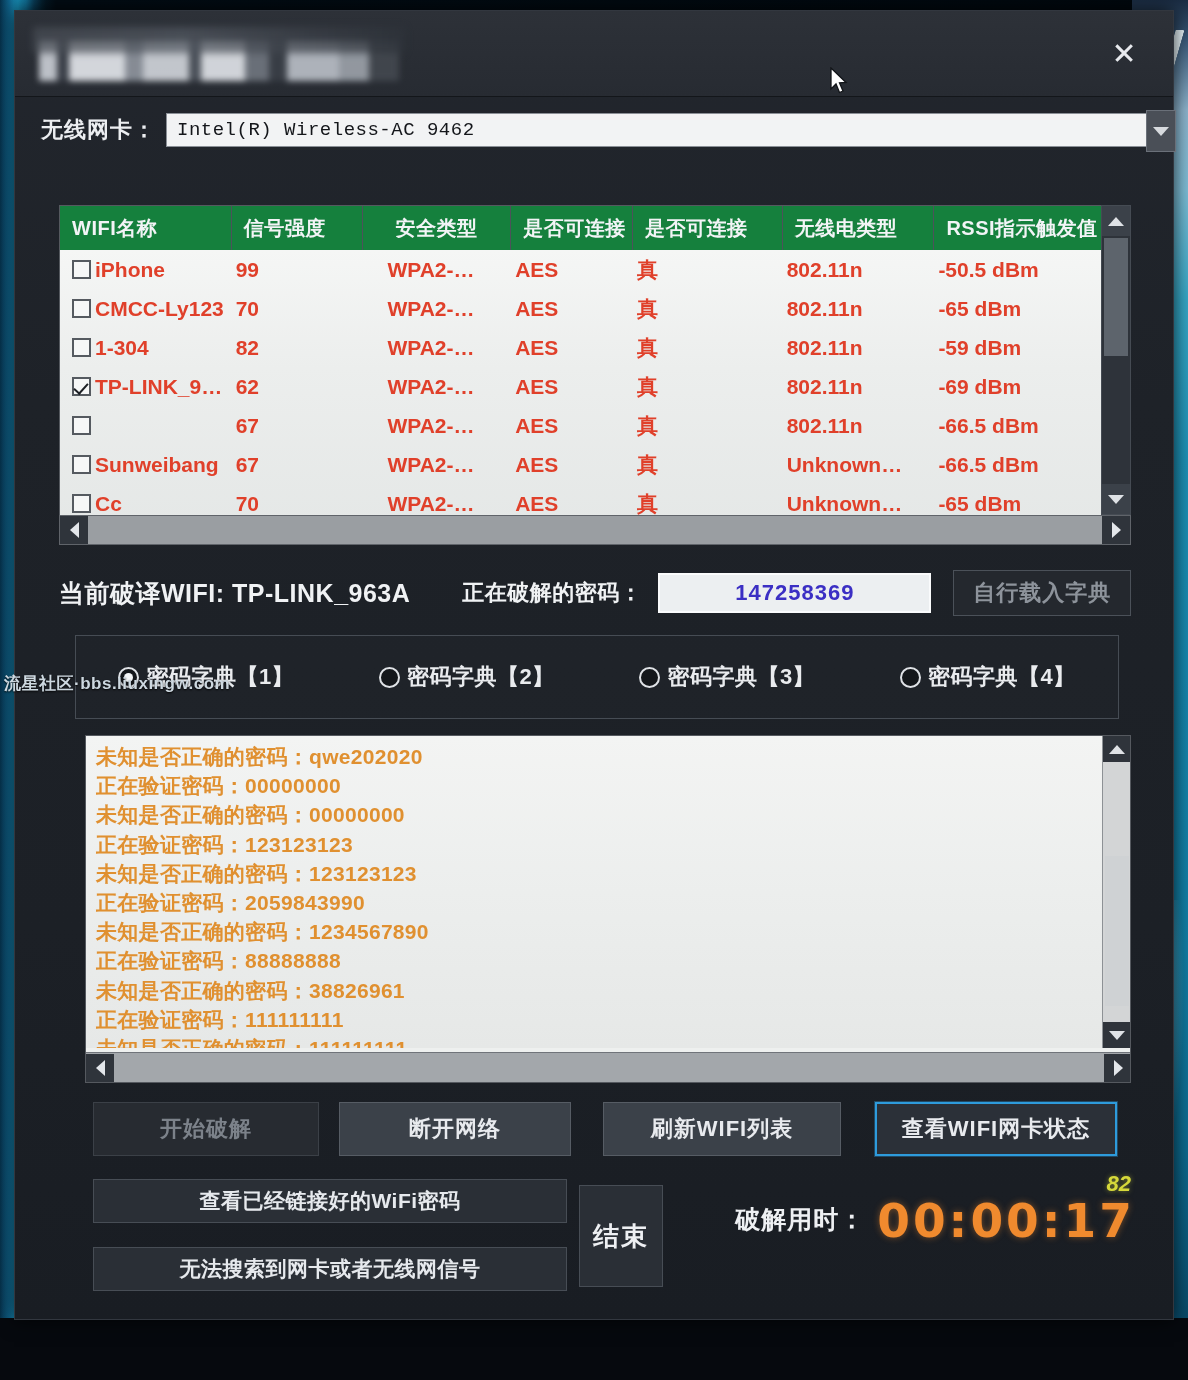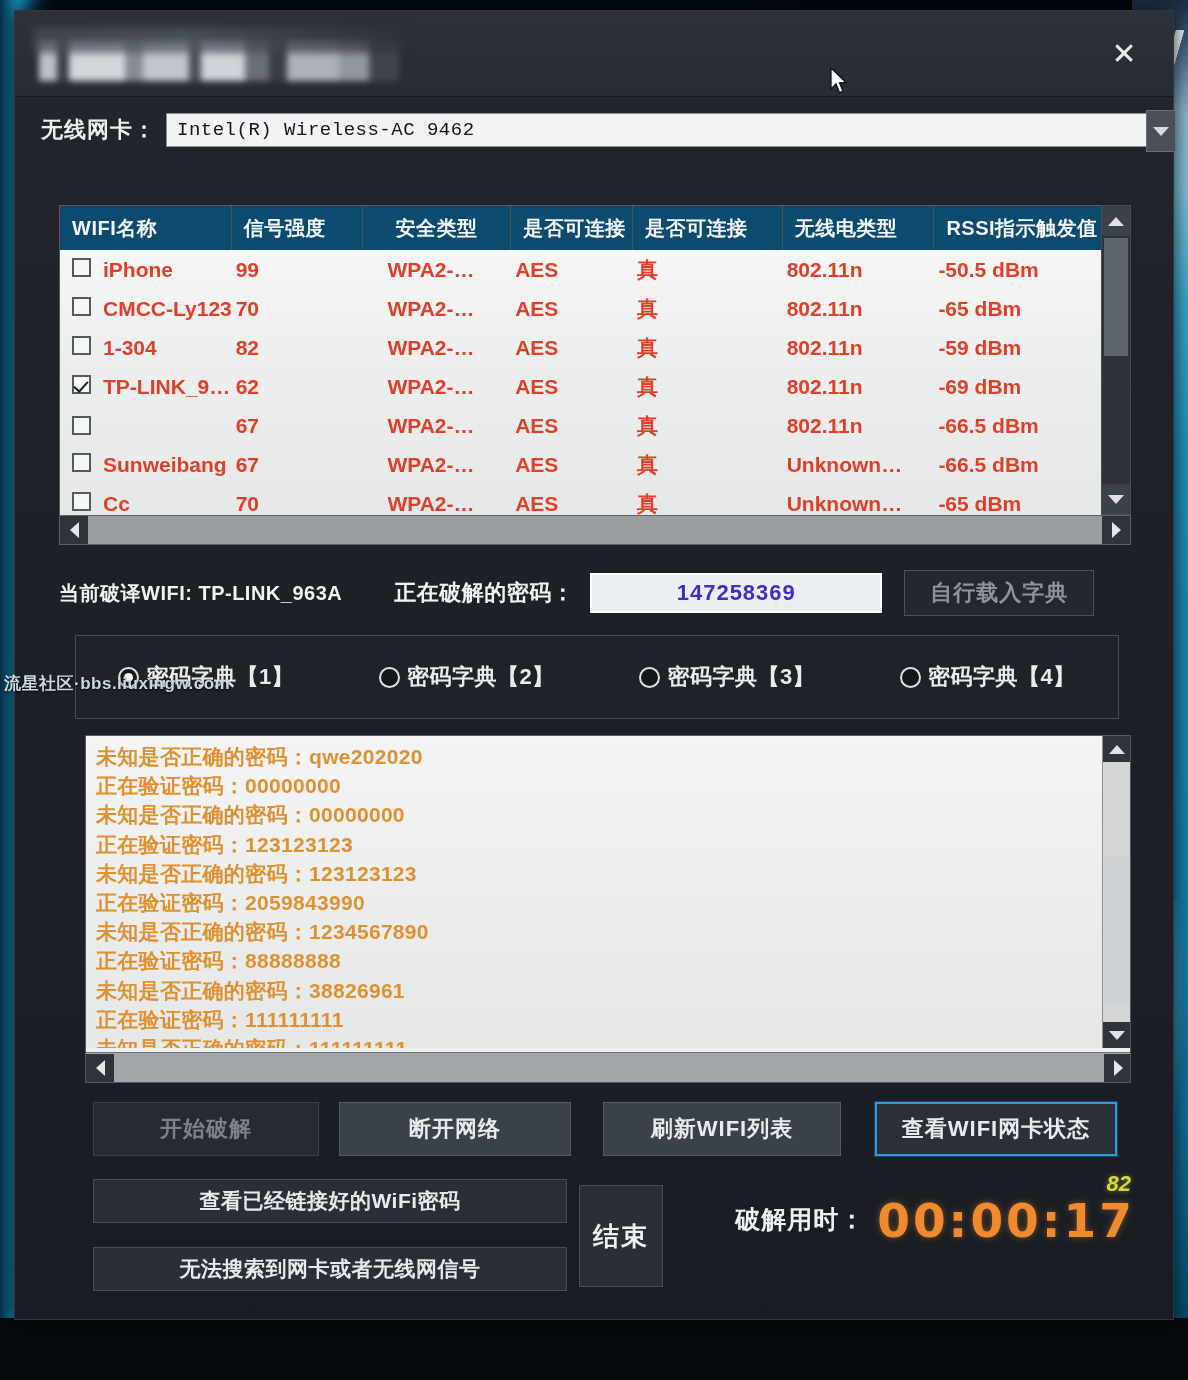--- a/index.html
+++ b/index.html
@@ -177,21 +177,21 @@
   #table-wrap {
     position: absolute; left: 44px; top: 194px;
     width: 1072px; height: 340px;
     background: #eef0ef;
     border: 1px solid #55595f;
     display: flex; flex-direction: column;
   }
   #thead {
     display: flex;
     height: 44px;
-    background: #0c4a6e;
+    background: #15803d;
     color: #f2f4f6;
     font-size: 20px; font-weight: bold;
     flex: 0 0 auto;
   }
   #thead .th {
     display: flex; align-items: center;
     padding-left: 12px;
     border-right: 1px solid #4d525a;
     letter-spacing: .5px;
     white-space: nowrap;
@@ -214,21 +214,21 @@
   .trow {
     display: flex;
     height: 39px;
     align-items: center;
     color: #e0402a;
     font-size: 21px; font-weight: bold;
     white-space: nowrap;
   }
   .trow .cell { padding-left: 4px; overflow: hidden; }
   .trow .cell.name {
-    display: flex; gap: 12px;
+    display: flex; align-items: center; gap: 4px;
     padding-left: 12px;
   }
   .cb {
     width: 19px; height: 19px;
     border: 2px solid #555a60;
     background: #f6f7f7;
     flex: 0 0 auto;
     position: relative;
   }
   .cb.checked::after {
@@ -277,21 +277,21 @@
   .tri-lf { width:0;height:0;border-top:8px solid transparent;border-bottom:8px solid transparent;border-right:9px solid #e3e6ea; }
   .tri-rt { width:0;height:0;border-top:8px solid transparent;border-bottom:8px solid transparent;border-left:9px solid #e3e6ea; }
 
   
   #status-row {
     position: absolute; left: 44px; top: 552px;
     width: 1072px; height: 60px;
     display: flex; align-items: center;
   }
   #cur-wifi {
-    color: #f0f2f4; font-size: 20px; font-weight: bold;
+    color: #f0f2f4; font-size: 25px; font-weight: bold;
     white-space: nowrap; letter-spacing: .5px;
   }
   #pwd-label {
     color: #f0f2f4; font-size: 22px; font-weight: bold;
     margin-left: 52px; white-space: nowrap; letter-spacing: .5px;
   }
   #pwd-box {
     margin-left: 16px;
     width: 292px; height: 40px;
     background: #eceff1;

